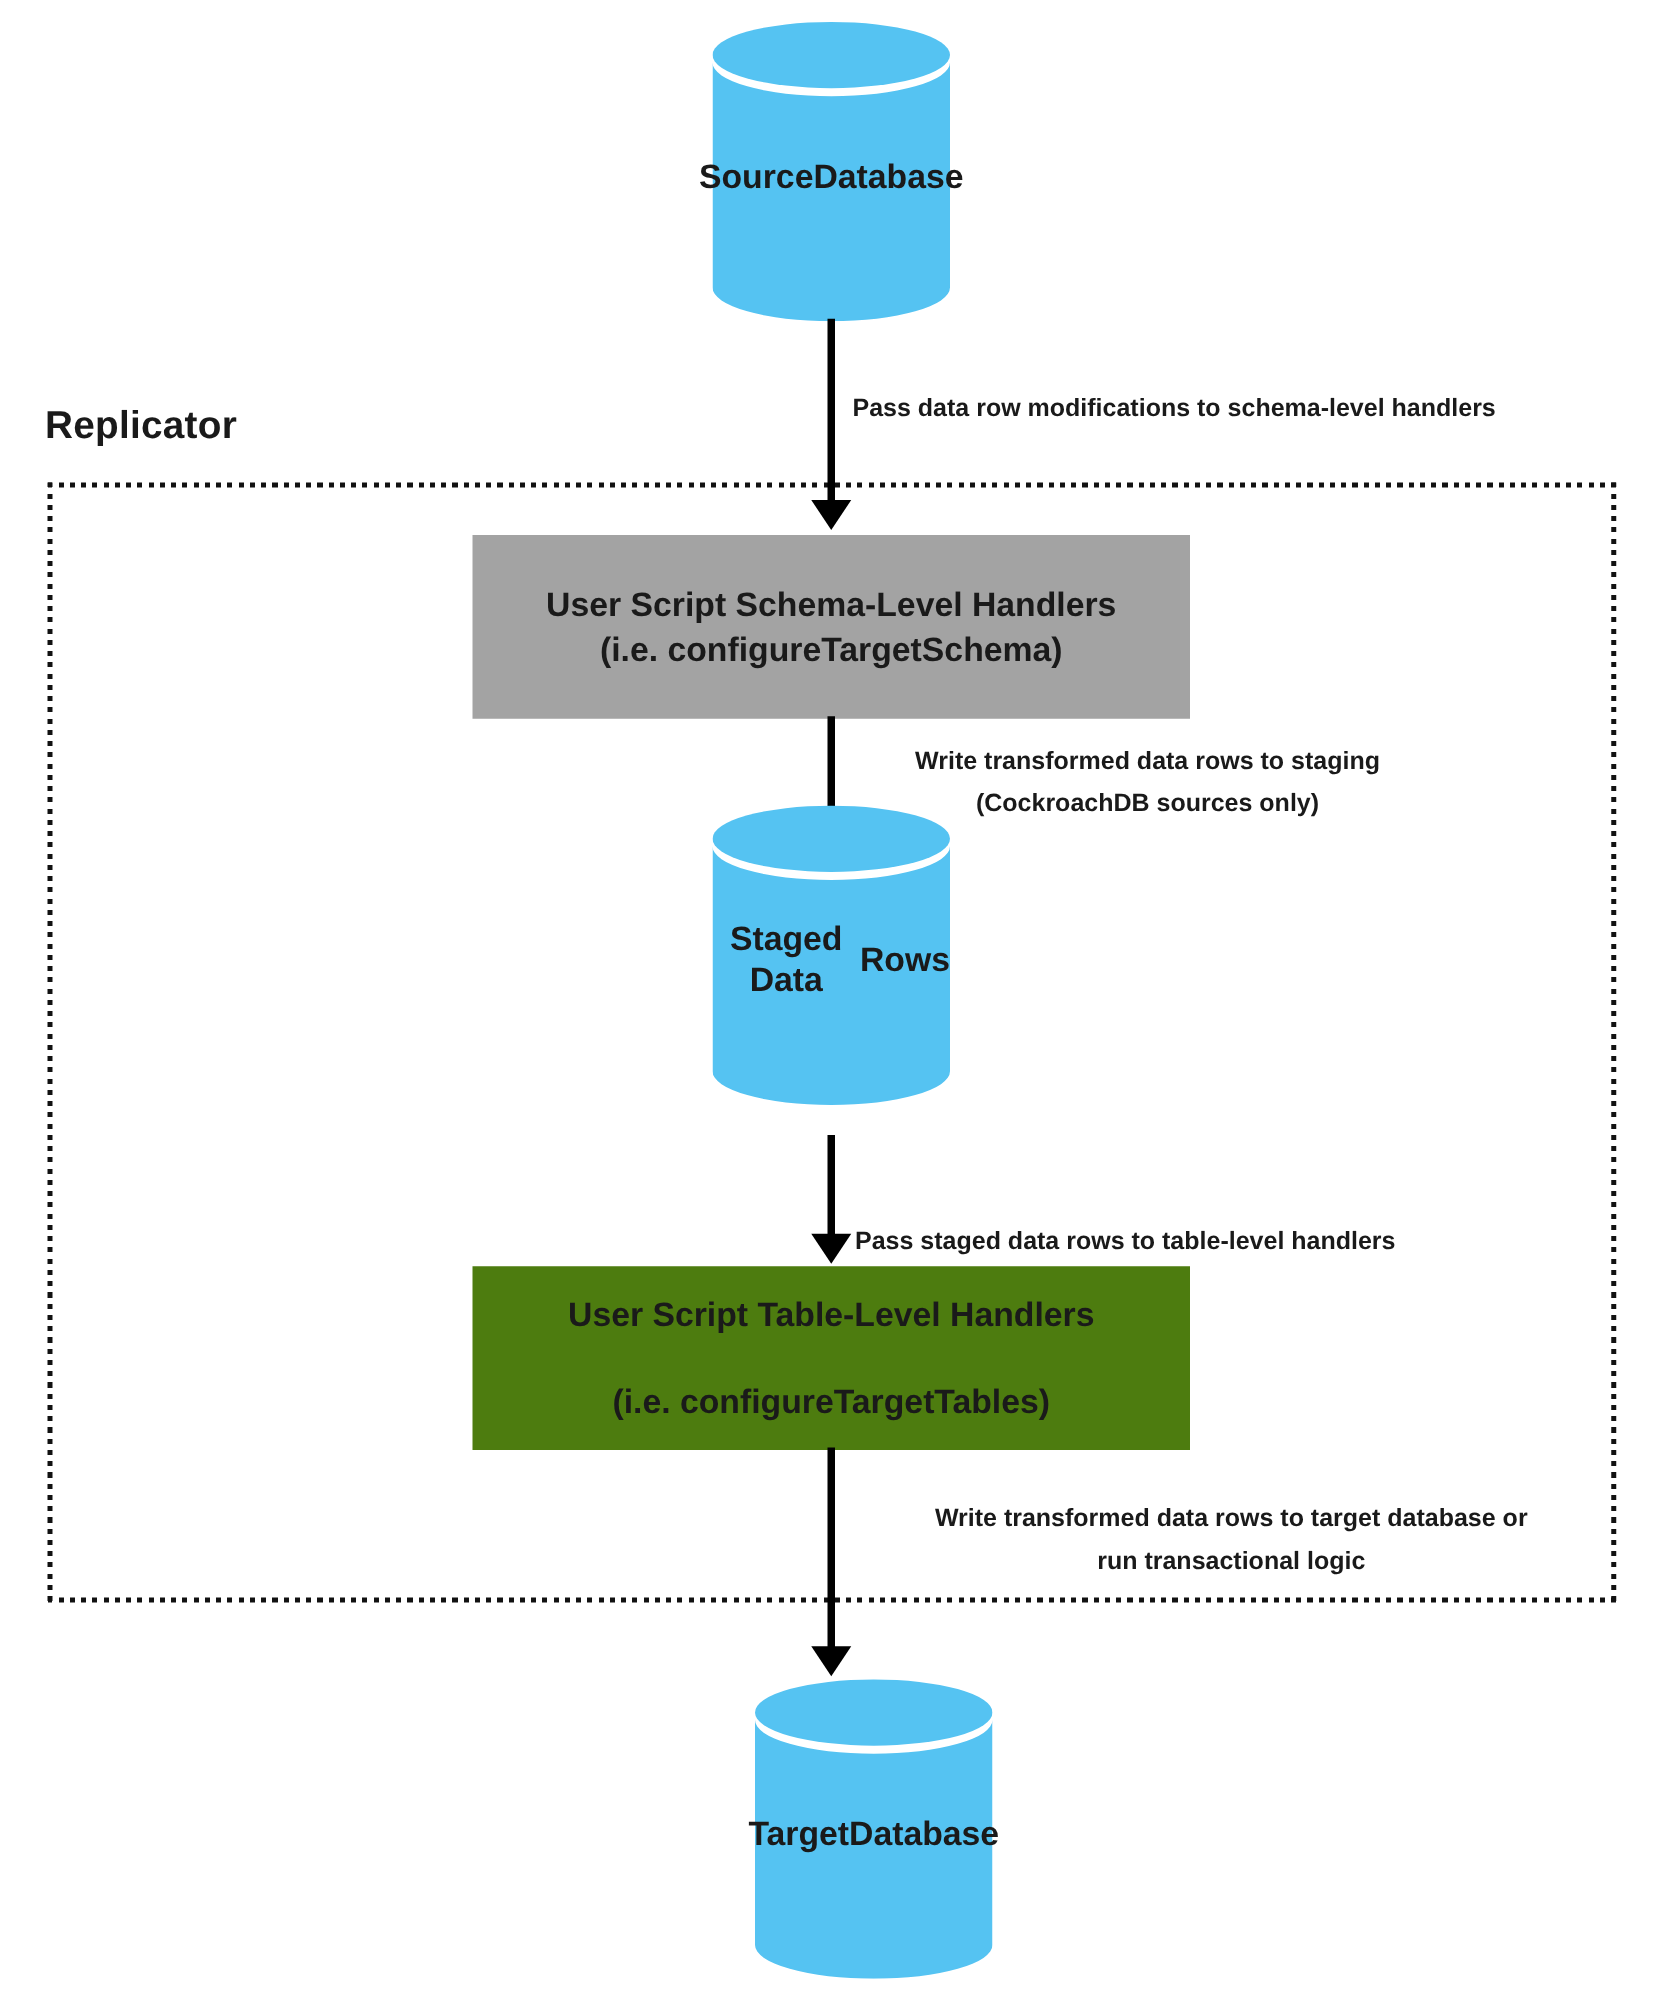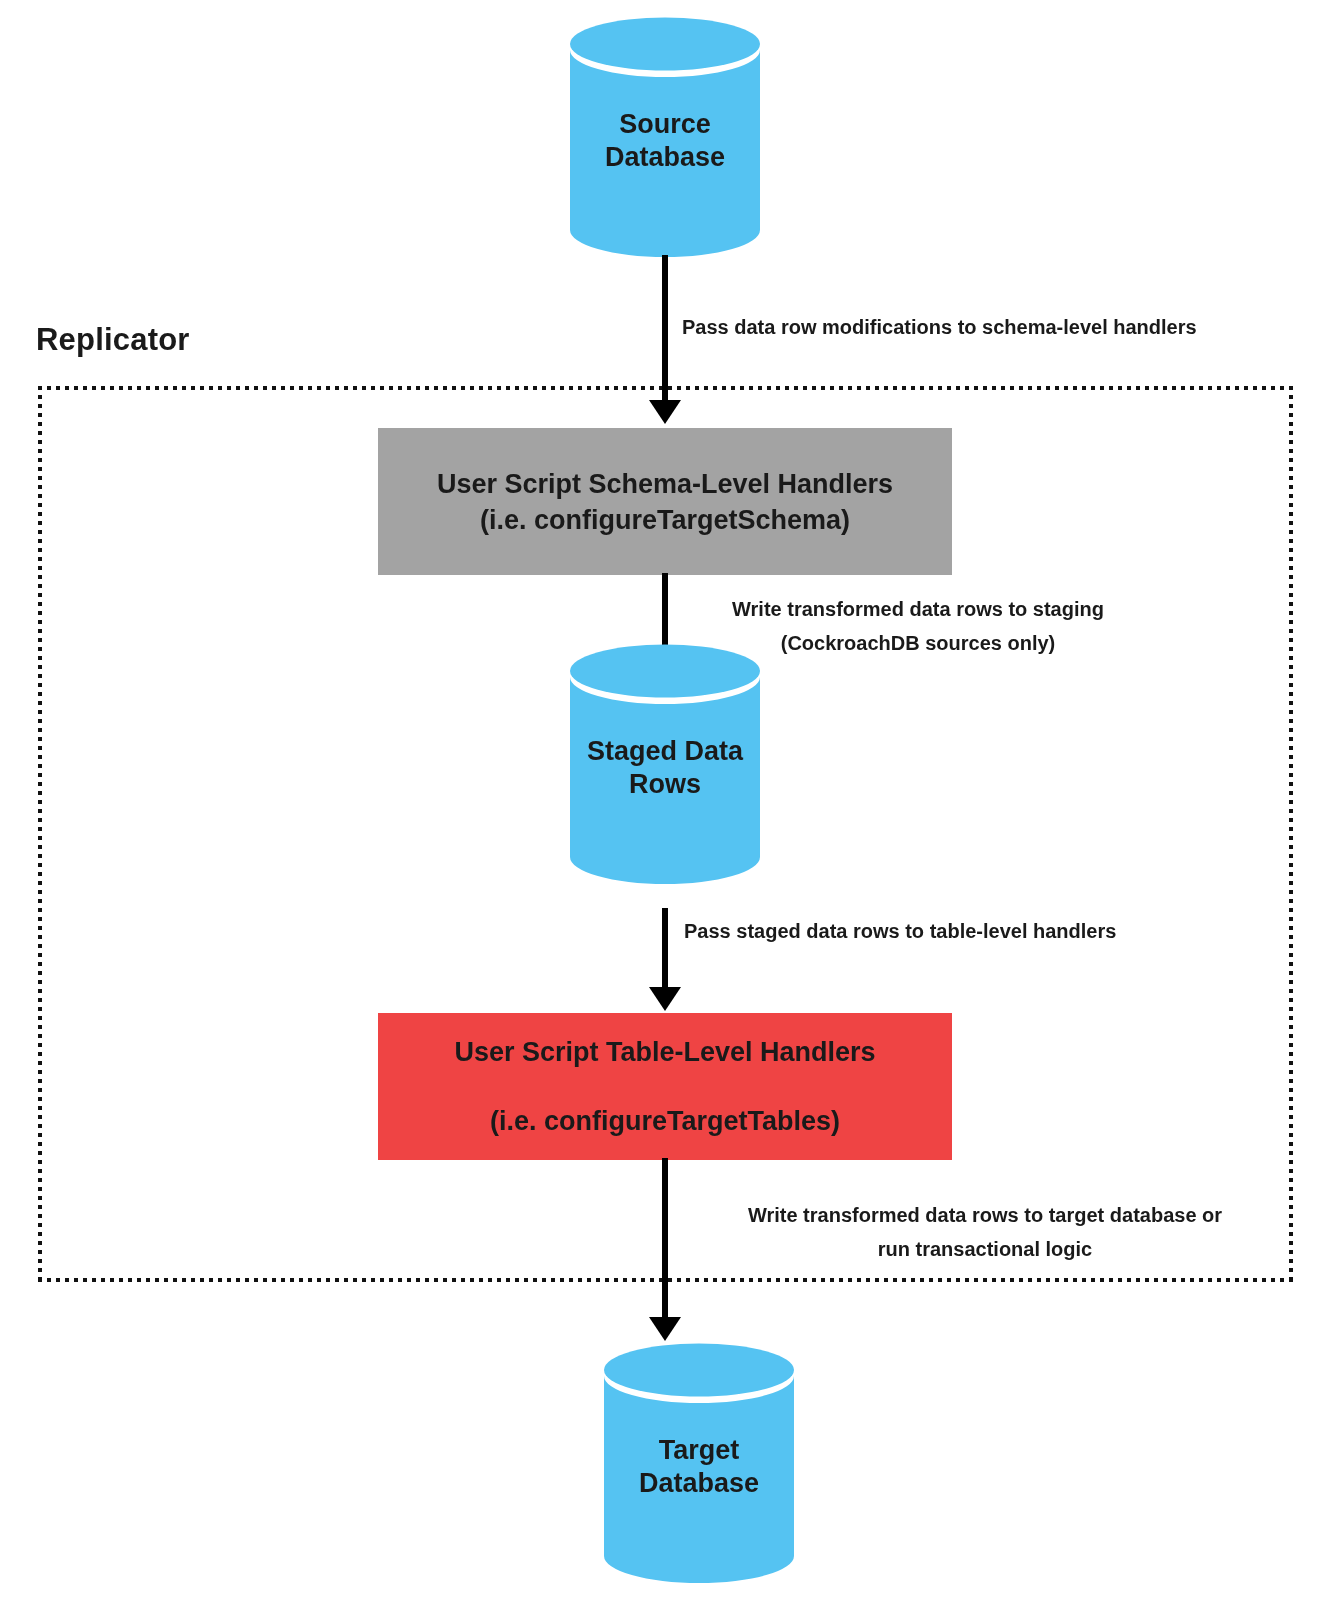--- a/index.html
+++ b/index.html
@@ -38,21 +38,21 @@
   .cylinder {
     position: absolute;
     width: 190px; height: 240px;
   }
   .cylinder svg { display: block; }
   .cyl-label {
     position: absolute;
     inset: 0;
     padding-top: 8px;
     display: flex;
-    flex-direction: column;
+    flex-direction: row;
     align-items: center;
     justify-content: center;
     text-align: center;
     font-size: 27px;
     font-weight: 700;
     line-height: 33px;
   }
 
   
   .process-box {
@@ -141,25 +141,25 @@
       <ellipse cx="95" cy="27" rx="95" ry="26.5" fill="#55C3F2"></ellipse>
     </svg>
     <div class="cyl-label">
       <span>Staged Data</span>
       <span>Rows</span>
     </div>
   </div>
 
   <div class="arrow-line" style="top: 908px; height: 81px; background-color: rgb(0, 0, 0);"></div>
   <div class="arrow-head" style="top: 987px; border-top-color: rgb(0, 0, 0);"></div>
-  <div class="edge-label" style="left:684px; top:914px;">
+  <div class="edge-label" style="left:684px; top:976px;">
     <span>Pass staged data rows to table-level handlers</span>
   </div>
 
-  <div class="process-box" style="top: 1013px; background-color: #ef4444; gap: 33px;">
+  <div class="process-box" style="top: 1013px; background-color: #4d7c0f; gap: 33px;">
     <span>User Script Table-Level Handlers</span>
     <span>(i.e. configureTargetTables)</span>
   </div>
 
   <div class="arrow-line" style="top: 1158px; height: 161px; background-color: rgb(0, 0, 0);"></div>
   <div class="arrow-head" style="top: 1317px; border-top-color: rgb(0, 0, 0);"></div>
   <div class="edge-label centered" style="left:682px; top:1198px; width:606px;">
     <span>Write transformed data rows to target database or</span>
     <span>run transactional logic</span>
   </div>

